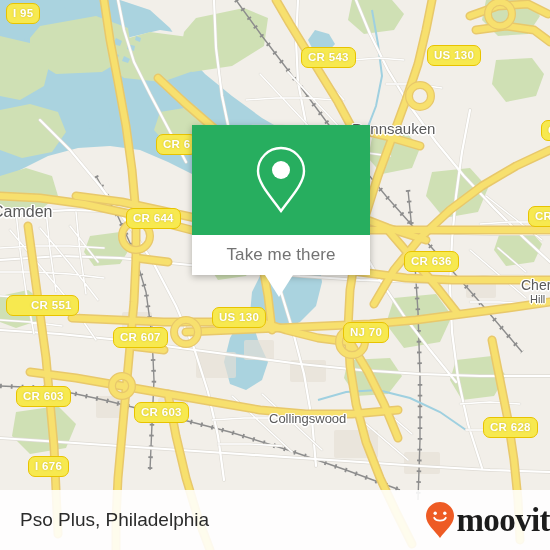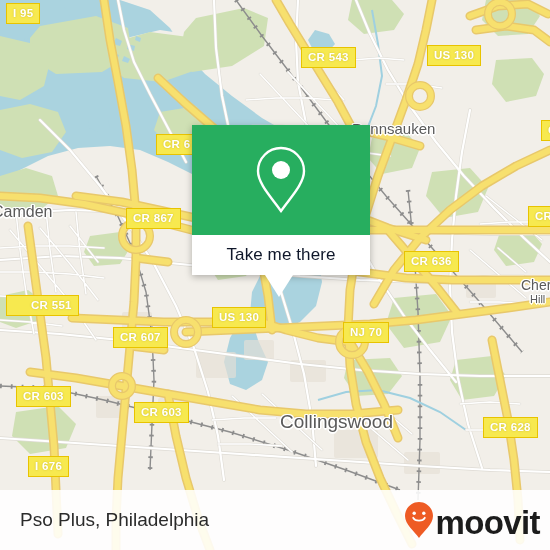--- a/index.html
+++ b/index.html
@@ -12,21 +12,21 @@
 
   
   #map{position:absolute;inset:0;background:#f2efe9;}
   #map svg{position:absolute;left:0;top:0;}
 
   
   .shield{
     position:absolute;
     background:#f7e94f;
     border:1.6px solid #e8c300;
-    border-radius:0;
+    border-radius:7px;
     color:#fff;
     font-size:11.5px;
     font-weight:bold;
     letter-spacing:.3px;
     line-height:1;
     padding:3.5px 6px 4px 6px;
     white-space:nowrap;
     text-shadow:0 0 2px rgba(120,100,0,.35);
     box-sizing:border-box;
   }
@@ -53,21 +53,21 @@
   }
   #popup-top{
     height:110px;background:#27ae5f;
     display:flex;align-items:center;justify-content:center;
   }
   #popup-bottom{
     height:40px;background:#ffffff;
     display:flex;align-items:center;justify-content:center;
   }
   #popup-label{
-    color:#0f172a;font-size:17px;letter-spacing:.1px;
+    color:#737373;font-size:17px;letter-spacing:.1px;
   }
   #popup-tail{
     position:absolute;left:0;top:150px;width:178px;height:22px;
     pointer-events:none;
   }
 
   
   #attribution{
     position:absolute;left:0;bottom:60px;
     background:rgba(255,255,255,.78);
@@ -79,24 +79,24 @@
   
   #footer{
     position:absolute;left:0;bottom:0;width:550px;height:60px;
     background:rgba(255,255,255,.88);
     z-index:50;
     overflow:hidden;
   }
   #footer-inner{
     position:relative;width:100%;height:100%;
     display:flex;align-items:center;justify-content:space-between;
-    padding:0 10px 0 20px;box-sizing:border-box;
+    padding:0 0 0 20px;box-sizing:border-box;
   }
   #footer-title{color:#2b2b2b;font-size:19px;white-space:nowrap;}
-  #brand{display:flex;align-items:flex-end;gap:0;}
+  #brand{display:flex;align-items:center;gap:0;font-family:Liberation Serif, serif;}
   #brand-word{
     color:#1c1c1c;font-size:33px;font-weight:bold;letter-spacing:-.6px;
     line-height:1;margin-left:1px;
   }
 </style>
 </head>
 <body>
 
 <div id="app">
 
@@ -347,38 +347,38 @@
         <circle cx="500" cy="14" r="12"></circle>
         <circle cx="122" cy="386" r="10"></circle>
       </g>
     </svg>
 
     <div id="shield-layer">
         <div class="shield" style="left: 6px; top: 3px;">I 95</div>
         <div class="shield" style="left: 301px; top: 47px;">CR 543</div>
         <div class="shield" style="left: 427px; top: 45px;">US 130</div>
         <div class="shield" style="left: 156px; top: 134px;">CR 6</div>
-        <div class="shield" style="left: 126px; top: 208px;">CR 867</div>
+        <div class="shield" style="left: 126px; top: 208px;">CR 644</div>
         <div class="shield" style="left: 404px; top: 251px;">CR 636</div>
         <div class="shield" style="left: 6px; top: 295px; padding-left: 24px;">CR 551</div>
         <div class="shield" style="left: 113px; top: 303px; margin-top: 24px;">CR 607</div>
         <div class="shield" style="left: 212px; top: 307px;">US 130</div>
         <div class="shield" style="left: 343px; top: 322px;">NJ 70</div>
         <div class="shield" style="left: 16px; top: 386px;">CR 603</div>
         <div class="shield" style="left: 134px; top: 402px;">CR 603</div>
         <div class="shield" style="left: 483px; top: 417px; text-align: right;">CR 628</div>
         <div class="shield" style="left: 28px; top: 456px;">I 676</div>
         <div class="shield" style="left: 528px; top: 206px;">CR</div>
         <div class="shield" style="left: 541px; top: 120px;">C</div>
       </div>
 
     <div id="place-layer">
         <div class="place" style="left: 352px; top: 120px; font-size: 15px;">Pennsauken</div>
         <div class="place" style="left: -8px; top: 203px; font-size: 16px;">Camden</div>
-        <div class="place" style="left: 280px; top: 411px; font-size: 19px; text-align: center;">Collingswood</div>
+        <div class="place" style="left: 269px; top: 411px; font-size: 13px; text-align: center;">Collingswood</div>
         <div class="place" style="left: 521px; top: 277px; font-size: 14px;">Cherry</div>
         <div class="place" style="left: 530px; top: 293px; font-size: 11px;">Hill</div>
       </div>
   </div>
 
   <div id="popup">
     <div id="popup-top" style="background: rgb(39, 174, 95);">
       <svg width="56" height="72" viewBox="0 0 56 72">
         <path d="M28 4 C15.3 4 5 14.3 5 27 C5 40 19 54 28 67 C37 54 51 40 51 27 C51 14.3 40.7 4 28 4 Z" fill="none" stroke="#ffffff" stroke-width="2.4"></path>
         <circle cx="28" cy="26" r="9" fill="#ffffff"></circle>

